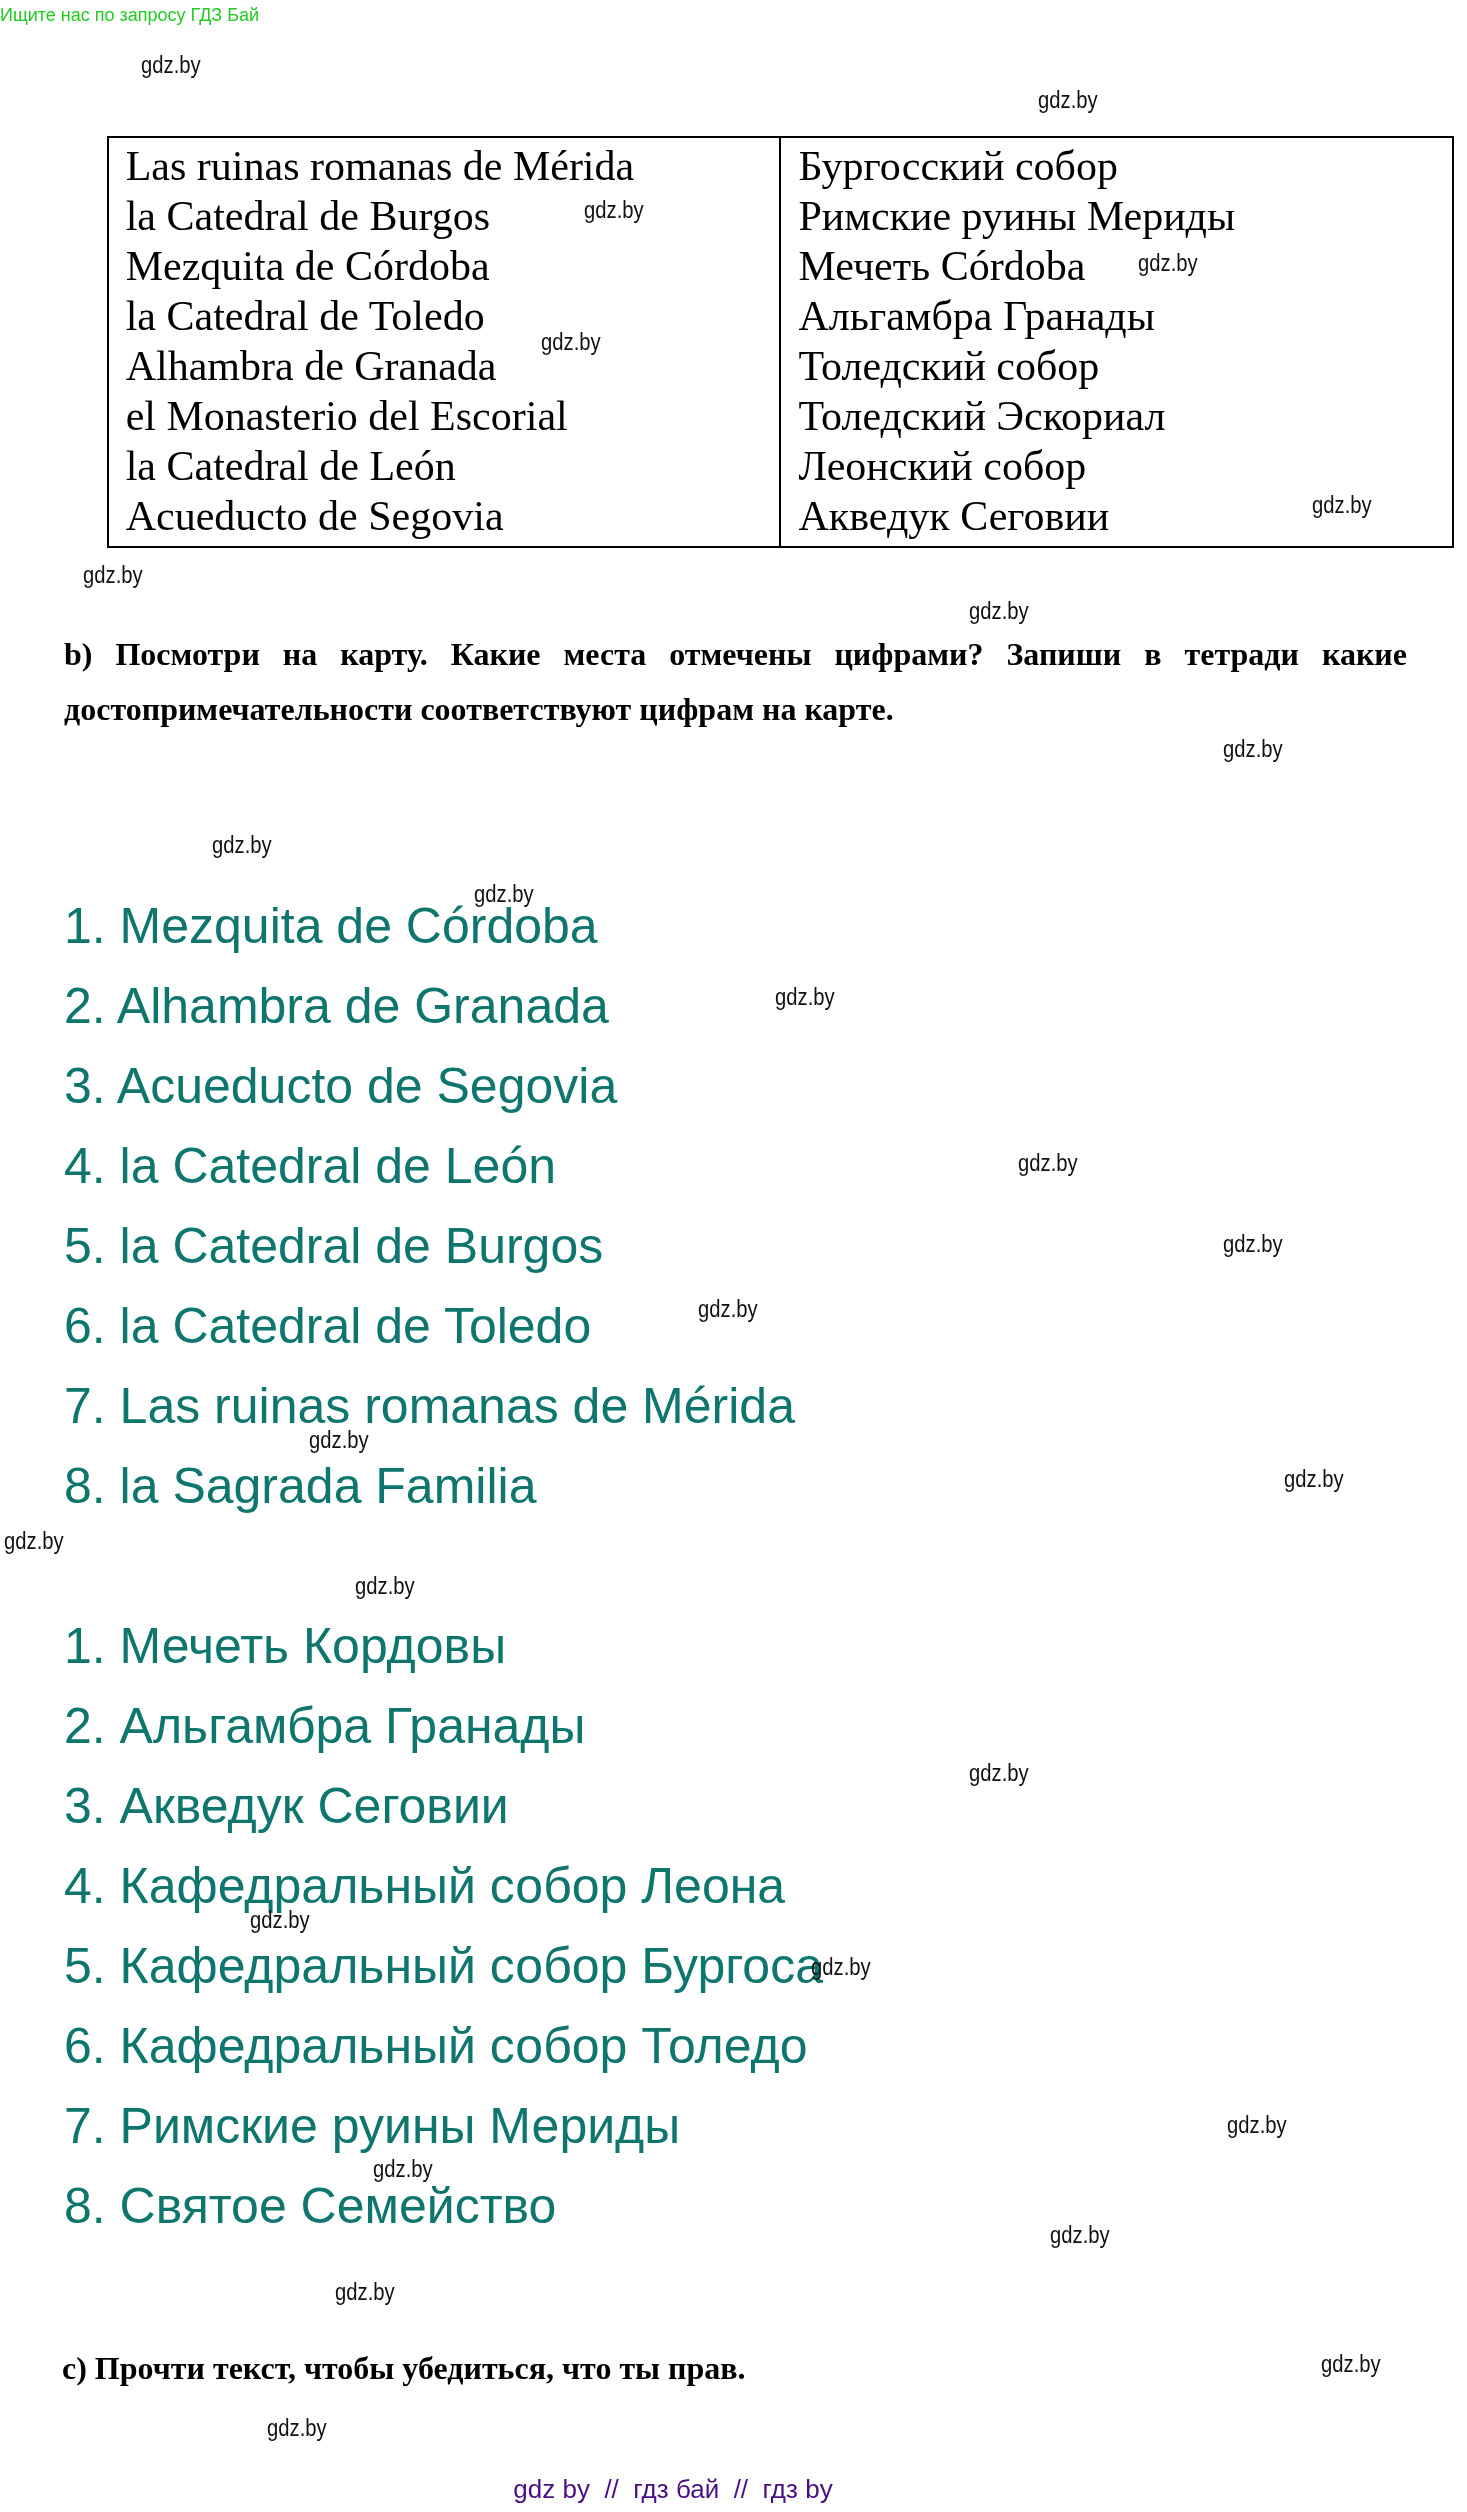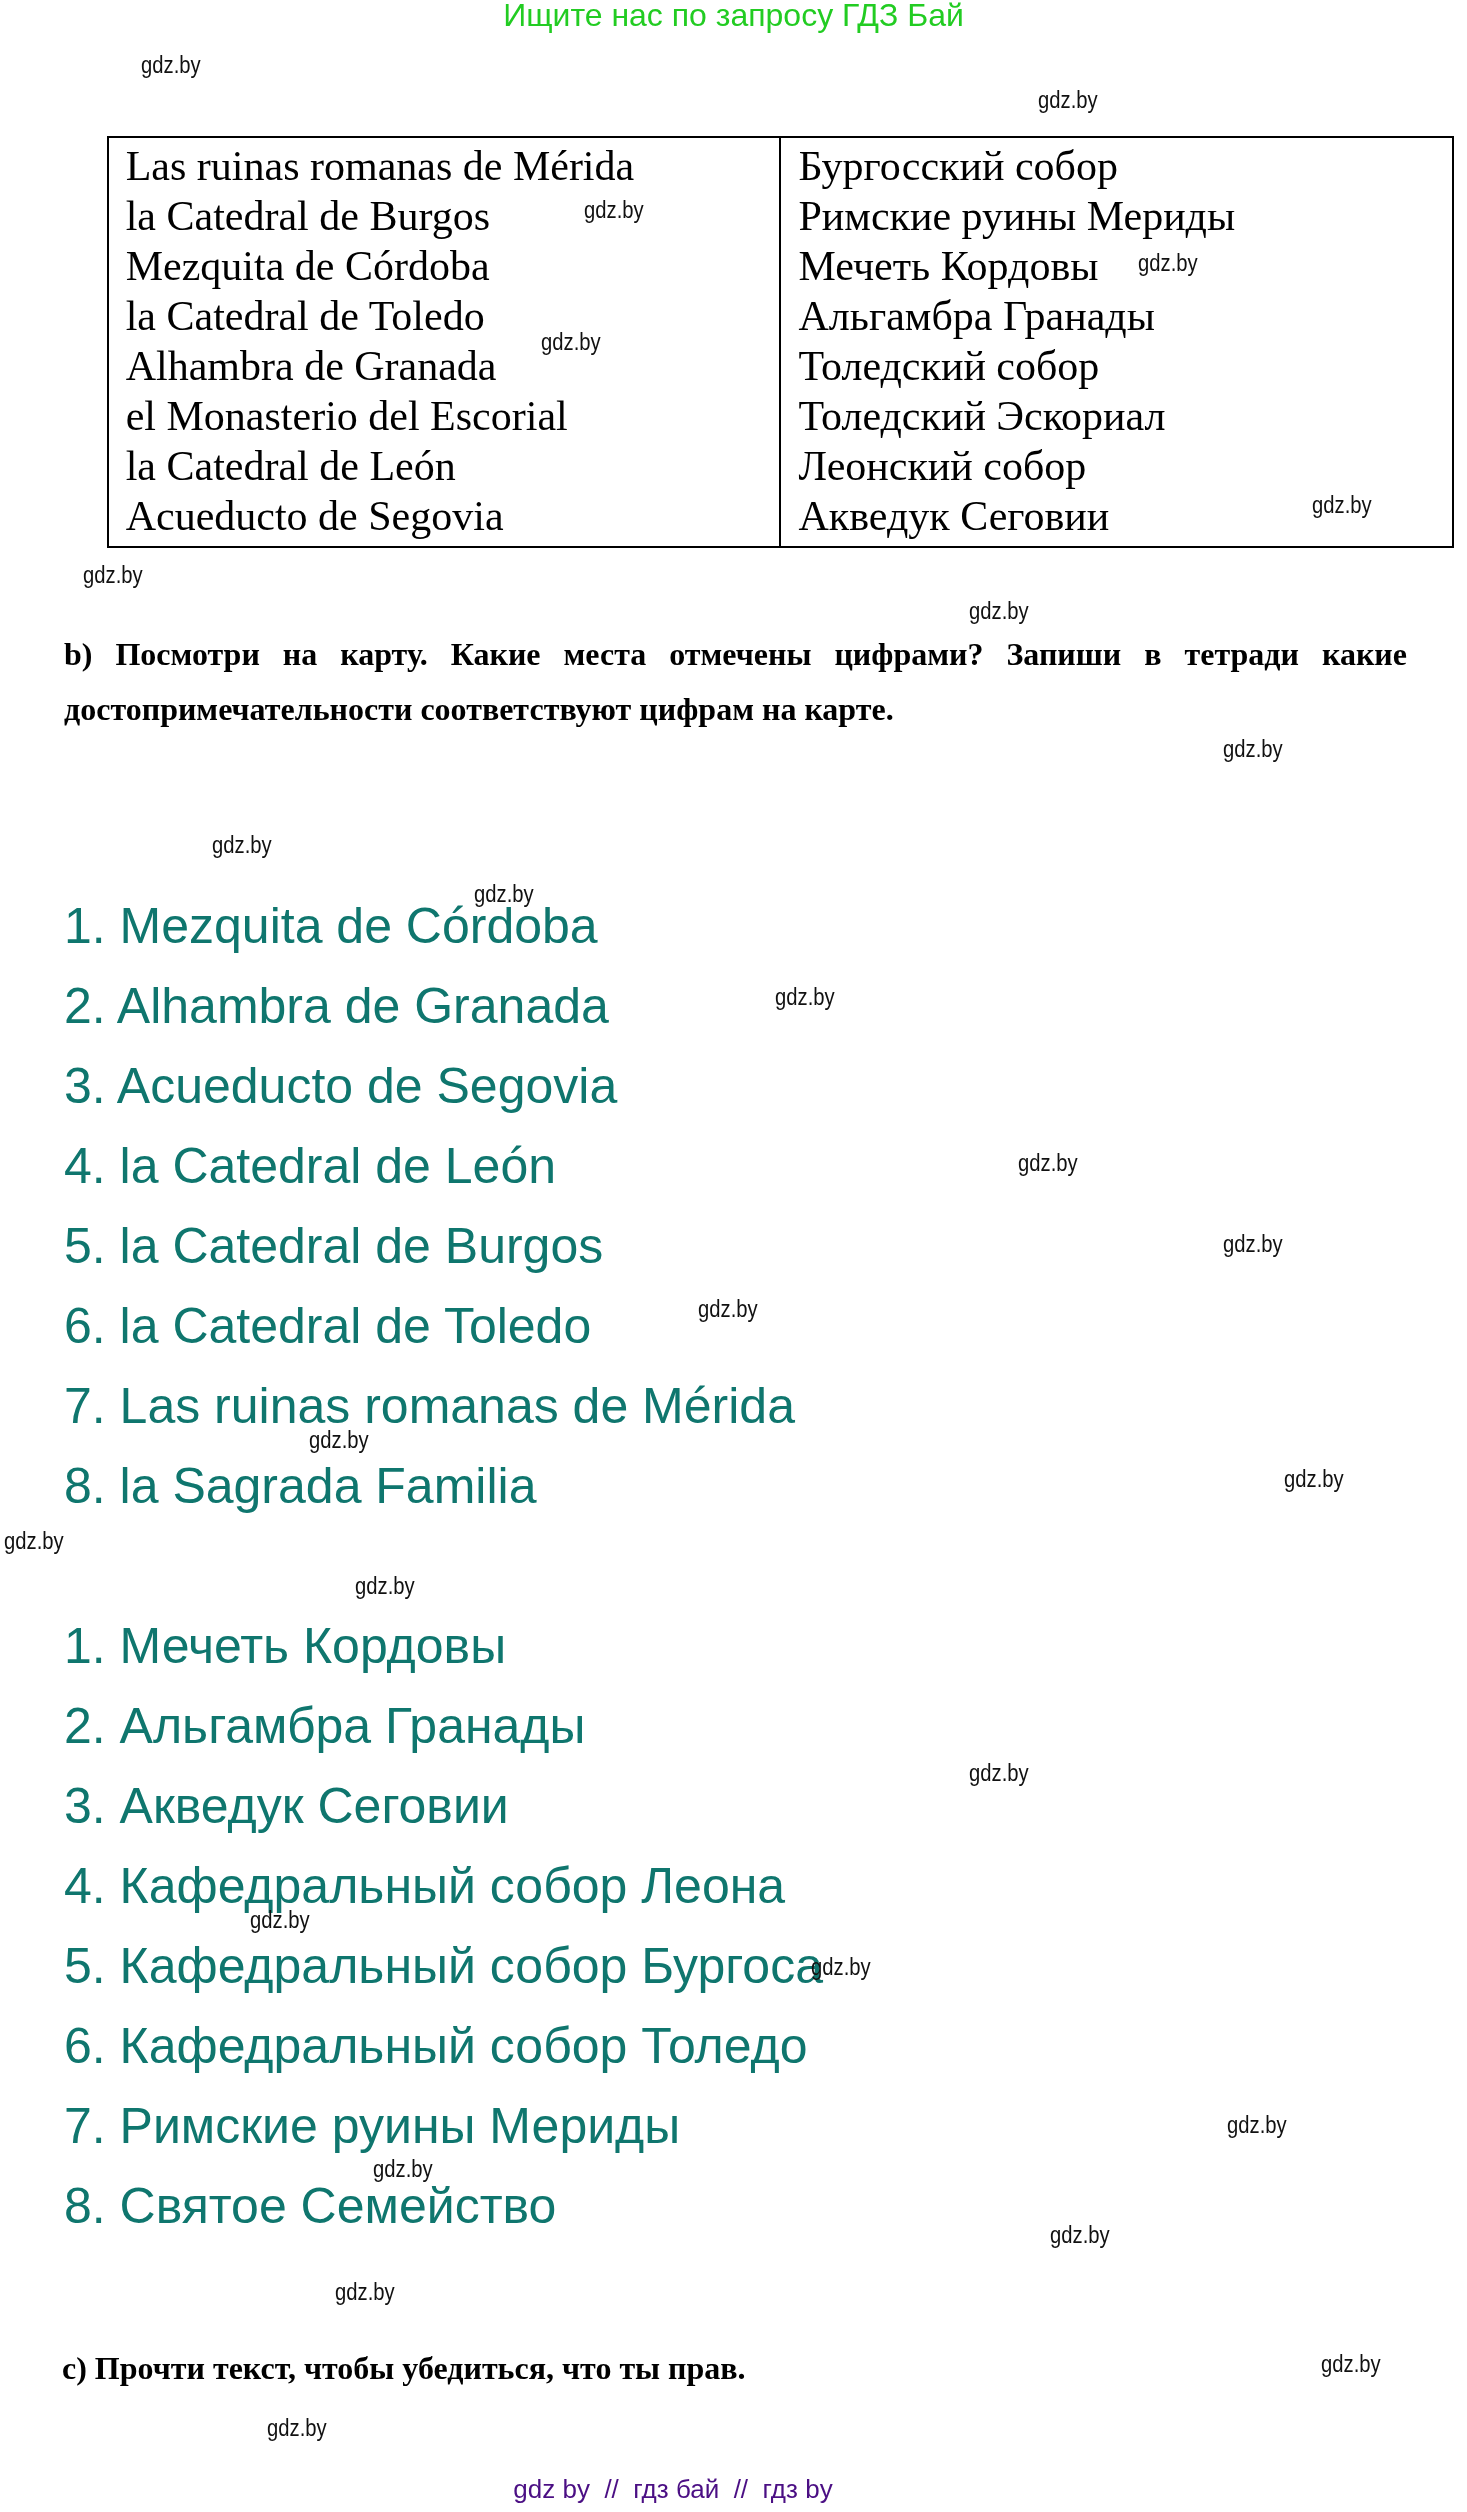--- a/index.html
+++ b/index.html
@@ -1,21 +1,20 @@
 <!DOCTYPE html>
 <html style="font-size:12px"><head>
 <meta charset="utf-8">
 <style>
   html, body { margin: 0; padding: 0; background: #ffffff; }
   body { width: 1467px; height: 2512px; position: relative; overflow: hidden; }
   .banner {
     position: absolute; left: 0; width: 1467px; top: 0;
-    text-align: center;
     font-family: "Liberation Sans", sans-serif;
-    font-size: 32px; line-height: 30px;
+    font-size: 18px; line-height: 30px;
     color: #22cc22;
   }
   .footer {
     position: absolute; left: 0; width: 1346px; top: 2473px;
     text-align: center;
     font-family: "Liberation Sans", sans-serif;
     font-size: 26px; line-height: 32px;
     color: #4b0f84;
     white-space: pre;
   }
@@ -90,21 +89,21 @@
     <div class="cell">Mezquita de Córdoba</div>
     <div class="cell">la Catedral de Toledo</div>
     <div class="cell">Alhambra de Granada</div>
     <div class="cell">el Monasterio del Escorial</div>
     <div class="cell">la Catedral de León</div>
     <div class="cell">Acueducto de Segovia</div>
   </div>
   <div class="col right">
     <div class="cell">Бургосский собор</div>
     <div class="cell">Римские руины Мериды</div>
-    <div class="cell">Мечеть Кордовы</div>
+    <div class="cell">Мечеть Córdoba</div>
     <div class="cell">Альгамбра Гранады</div>
     <div class="cell">Толедский собор</div>
     <div class="cell">Толедский Эскориал</div>
     <div class="cell">Леонский собор</div>
     <div class="cell">Акведук Сеговии</div>
   </div>
 </div>
 
 <div class="heading heading-b">b) Посмотри на карту. Какие места отмечены цифрами? Запиши в тетради какие достопримечательности соответствуют цифрам на карте.</div>
 

